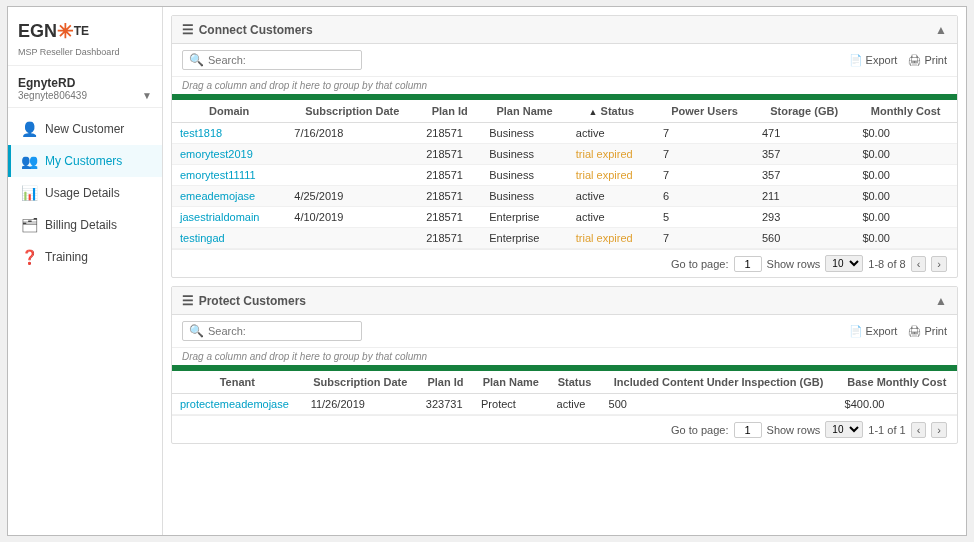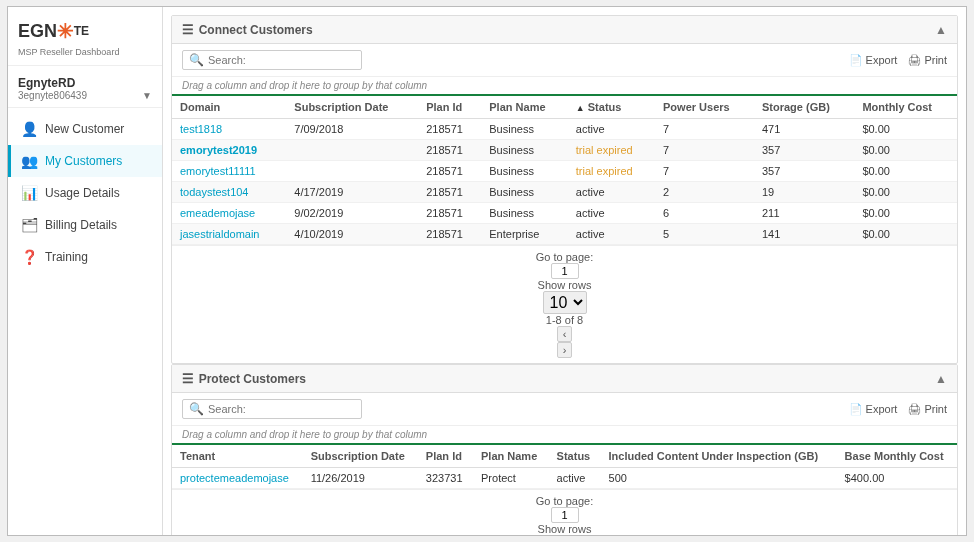--- a/index.html
+++ b/index.html
@@ -163,31 +163,31 @@
       align-items: center;
       gap: 3px;
       color: #555;
       cursor: pointer;
       font-size: 11px;
     }
     .drag-hint {
       font-size: 10px;
       color: #888;
       padding: 3px 10px;
-      border-bottom: 2px solid #15803d;
+      border-bottom: 6px solid #15803d;
       font-style: italic;
     }
     
     .data-table {
       width: 100%;
       border-collapse: collapse;
       font-size: 11px;
     }
     .data-table th {
-      text-align: left;
+      text-align: center;
       padding: 5px 8px;
       border-bottom: 1px solid #ddd;
       color: #555;
       font-weight: bold;
       white-space: nowrap;
       background: #fff;
     }
     .data-table th .sort-arrow {
       color: #333;
       font-size: 9px;
@@ -201,43 +201,43 @@
     .data-table tr:nth-child(even) td {
       background: #f9f9f9;
     }
     .pagination {
       display: flex;
       align-items: center;
       justify-content: flex-end;
       padding: 5px 10px;
       font-size: 11px;
       color: #555;
+      gap: 5px;
       border-top: 1px solid #eee;
-      flex-direction: column;
     }
     .page-btn {
       border: 1px solid #ccc;
       border-radius: 2px;
       padding: 1px 5px;
       cursor: pointer;
       font-size: 11px;
       color: #555;
     }
     .page-input {
       border: 1px solid #ccc;
       border-radius: 2px;
       width: 28px;
       text-align: center;
       font-size: 11px;
       padding: 1px 3px;
     }
     .rows-select {
       border: 1px solid #ccc;
       border-radius: 2px;
-      font-size: 16px;
+      font-size: 10px;
       padding: 1px 2px;
     }
     .section-spacer {
       height: 8px;
     }
     .bottom-section {
       border: 1px solid #ddd;
       margin: 0 8px 8px 8px;
       border-radius: 2px;
     }
@@ -323,76 +323,76 @@
             <th>Plan Name</th>
             <th><span class="sort-arrow">▲</span> Status</th>
             <th>Power Users</th>
             <th>Storage (GB)</th>
             <th>Monthly Cost</th>
           </tr>
         </thead>
         <tbody id="connect-tbody">
         <tr>
     <td style="color:#00a0c6;cursor:pointer;">test1818</td>
-    <td>7/09/2018</td>
+    <td>7/16/2018</td>
     <td>218571</td>
     <td>Business</td>
     <td style="color:#333">active</td>
     <td>7</td>
     <td>471</td>
     <td>$0.00</td>
   </tr>
             <tr>
-    <td style="color:#00a0c6;cursor:pointer;font-weight:bold;">emorytest2019</td>
+    <td style="color:#00a0c6;cursor:pointer;">emorytest2019</td>
     <td></td>
     <td>218571</td>
     <td>Business</td>
     <td style="color:#e0a030">trial expired</td>
     <td>7</td>
     <td>357</td>
     <td>$0.00</td>
   </tr>
             <tr>
     <td style="color:#00a0c6;cursor:pointer;margin-top:40px;">emorytest11111</td>
     <td></td>
     <td>218571</td>
     <td>Business</td>
     <td style="color:#e0a030">trial expired</td>
     <td>7</td>
     <td>357</td>
     <td>$0.00</td>
   </tr>
             <tr>
-    <td style="color:#00a0c6;cursor:pointer;">todaystest104</td>
-    <td>4/17/2019</td>
-    <td>218571</td>
-    <td>Business</td>
-    <td style="color:#333">active</td>
-    <td>2</td>
-    <td>19</td>
-    <td>$0.00</td>
-  </tr>
-            <tr>
     <td style="color:#00a0c6;cursor:pointer;">emeademojase</td>
-    <td>9/02/2019</td>
+    <td>4/25/2019</td>
     <td>218571</td>
     <td>Business</td>
     <td style="color:#333">active</td>
     <td>6</td>
     <td>211</td>
     <td>$0.00</td>
   </tr>
             <tr>
     <td style="color:#00a0c6;cursor:pointer;margin-top:48px;">jasestrialdomain</td>
     <td>4/10/2019</td>
     <td>218571</td>
     <td>Enterprise</td>
     <td style="color:#333">active</td>
     <td>5</td>
-    <td>141</td>
+    <td>293</td>
+    <td>$0.00</td>
+  </tr>
+            <tr>
+    <td style="color:#00a0c6;cursor:pointer;">testingad</td>
+    <td></td>
+    <td>218571</td>
+    <td>Enterprise</td>
+    <td style="color:#e0a030">trial expired</td>
+    <td>7</td>
+    <td>560</td>
     <td>$0.00</td>
   </tr>
           </tbody>
       </table>
       <div class="pagination">
         <span>Go to page:</span>
         <input class="page-input" type="text" value="1" style="">
         <span>Show rows</span>
         <select class="rows-select">
           <option>10</option>

